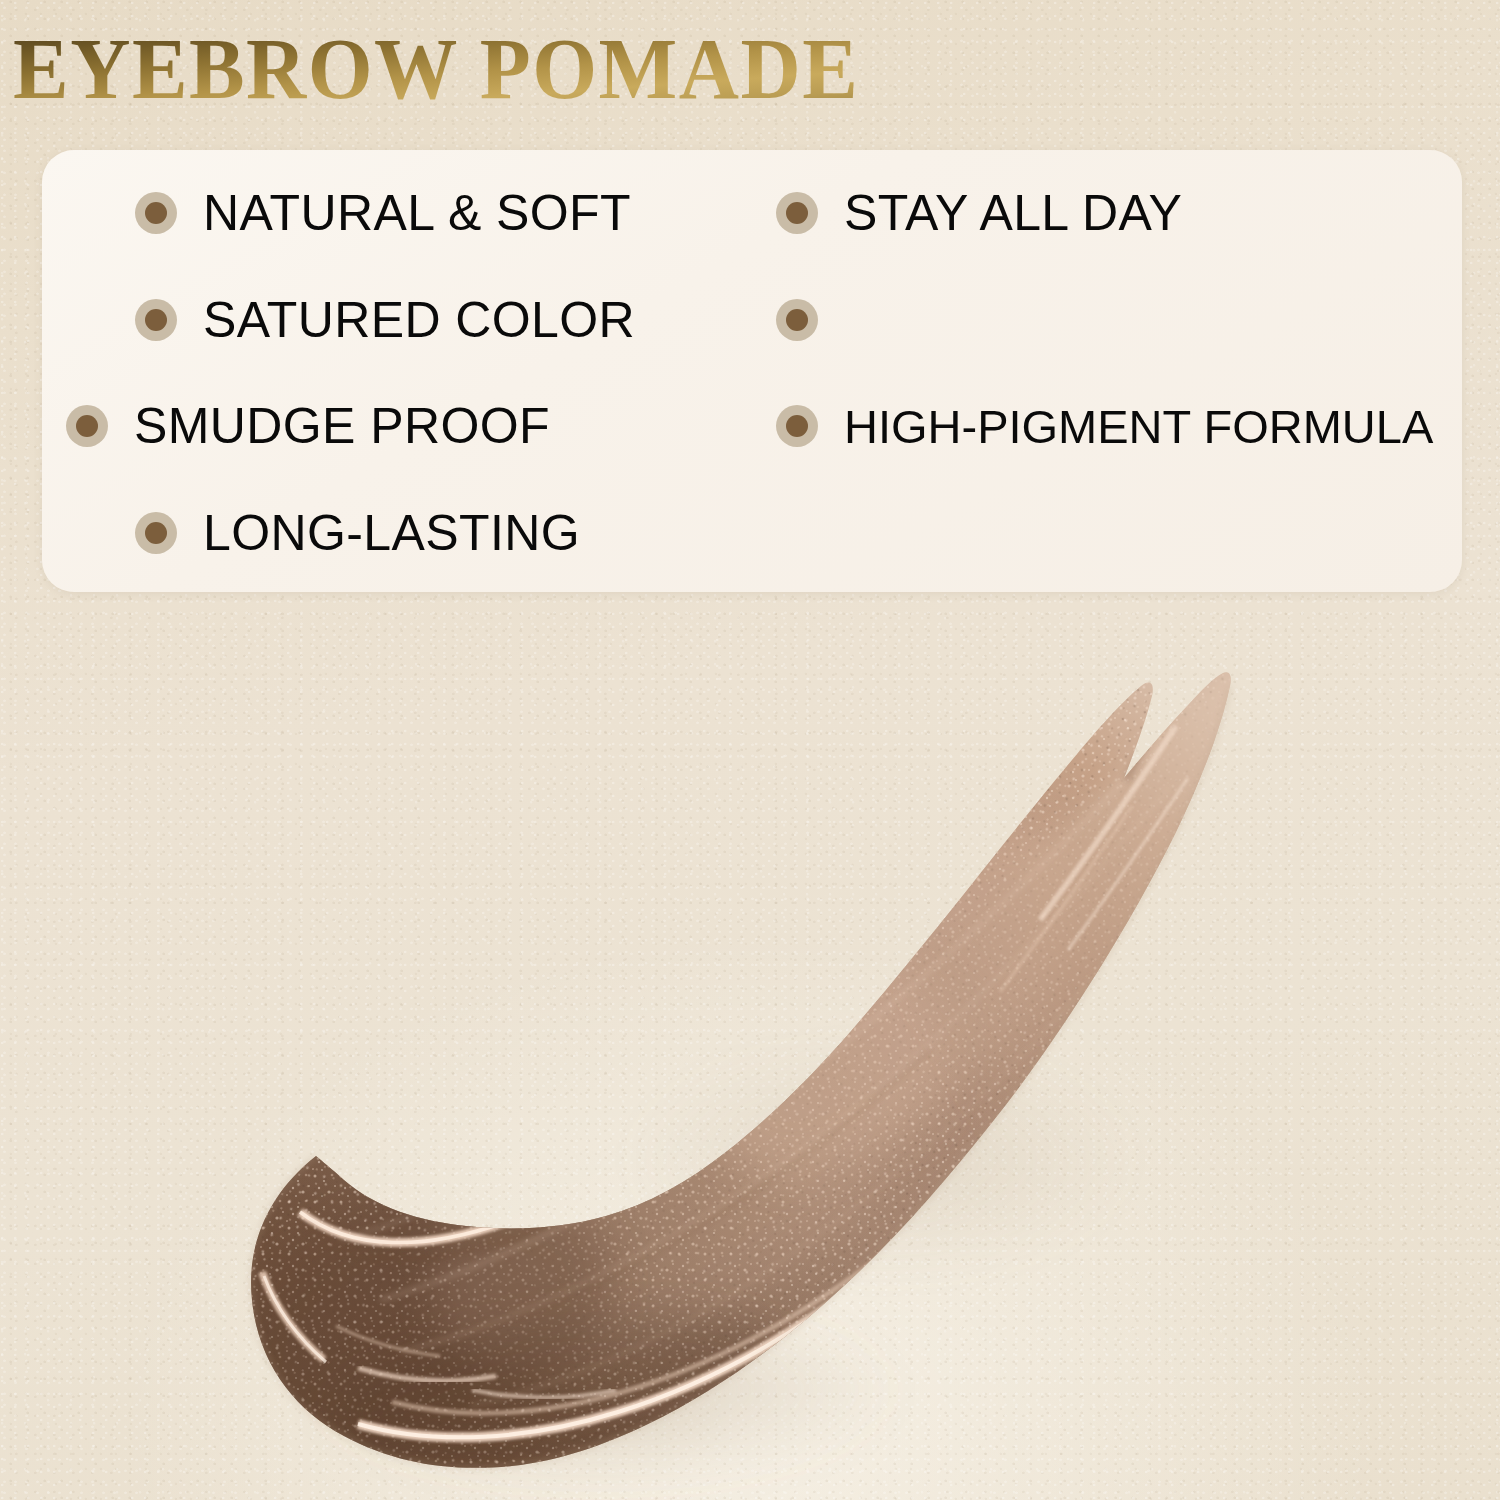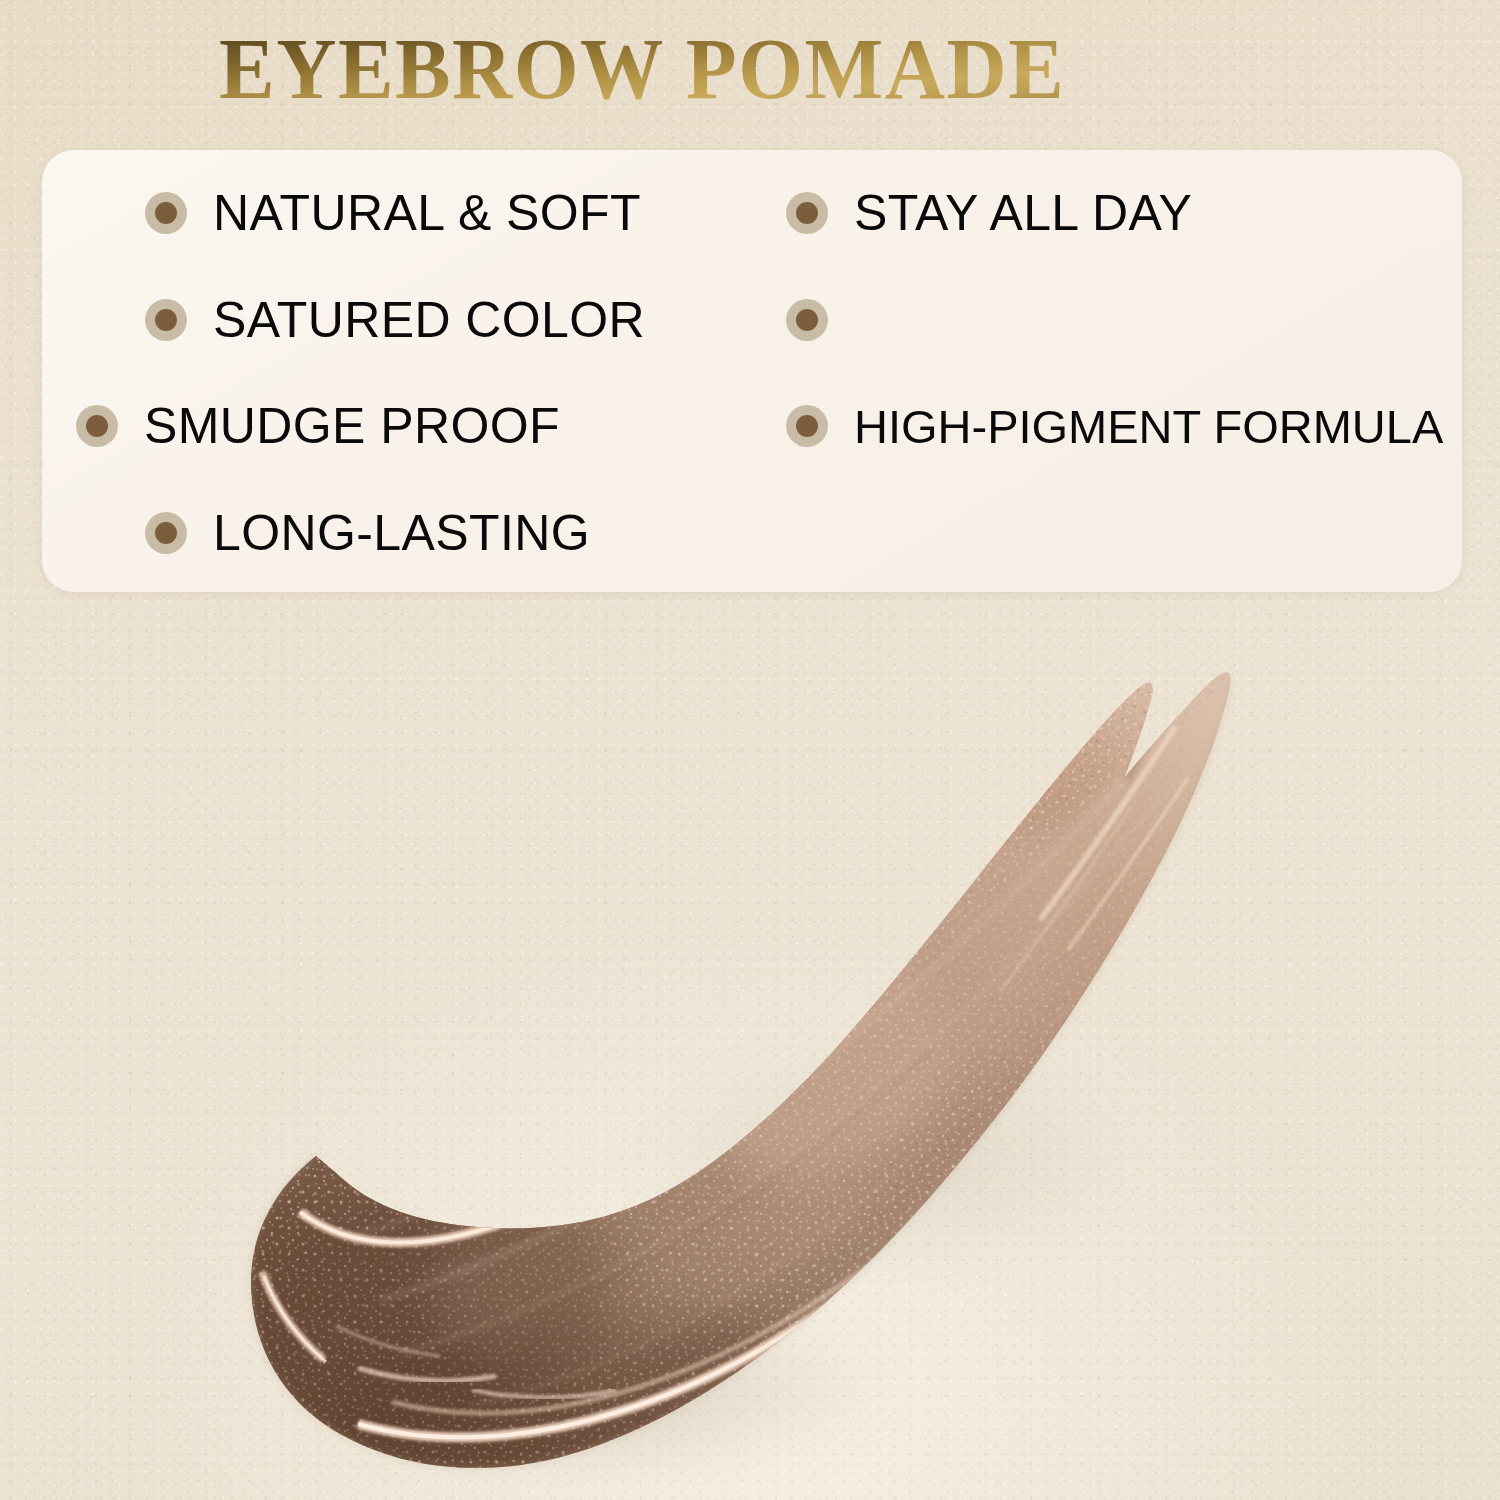--- a/index.html
+++ b/index.html
@@ -31,21 +31,21 @@
       radial-gradient(circle at 9% 88%, rgba(255,255,255,.40) 0 1px, transparent 1.6px),
       radial-gradient(circle at 73% 93%, rgba(160,140,110,.16) 0 1px, transparent 1.6px);
     background-size: 13px 13px, 17px 17px, 11px 11px, 19px 19px, 23px 23px, 15px 15px;
     mix-blend-mode: normal;
   }
 
   
   #title-wrap {
     position:absolute;
     top:26px; left:0; width:1284px;
-    text-align:center;
+    text-align:left;
     z-index:5;
   }
   #page-title {
     display:inline-block;
     font-family:"Liberation Serif", serif;
     font-weight:700;
     font-size:86px;
     line-height:1.0;
     letter-spacing:1.5px;
     background-image: linear-gradient(176deg,
@@ -73,21 +73,21 @@
     box-shadow: 0 2px 10px rgba(120,100,70,.10);
     z-index:4;
   }
 
   #feature-grid {
     position:absolute; inset:0;
     display:grid;
     grid-template-columns: 710px 710px;
     grid-template-rows: repeat(4, 1fr);
     align-items:center;
-    padding: 10px 0 6px 12px;
+    padding: 10px 0 6px 2px;
   }
 
   .feature-item {
     display:flex;
     align-items:center;
     gap:26px;
   }
   .feature-item.col-left  { padding-left:  91px; }
   .feature-item.col-right { padding-left:  22px; }
 

